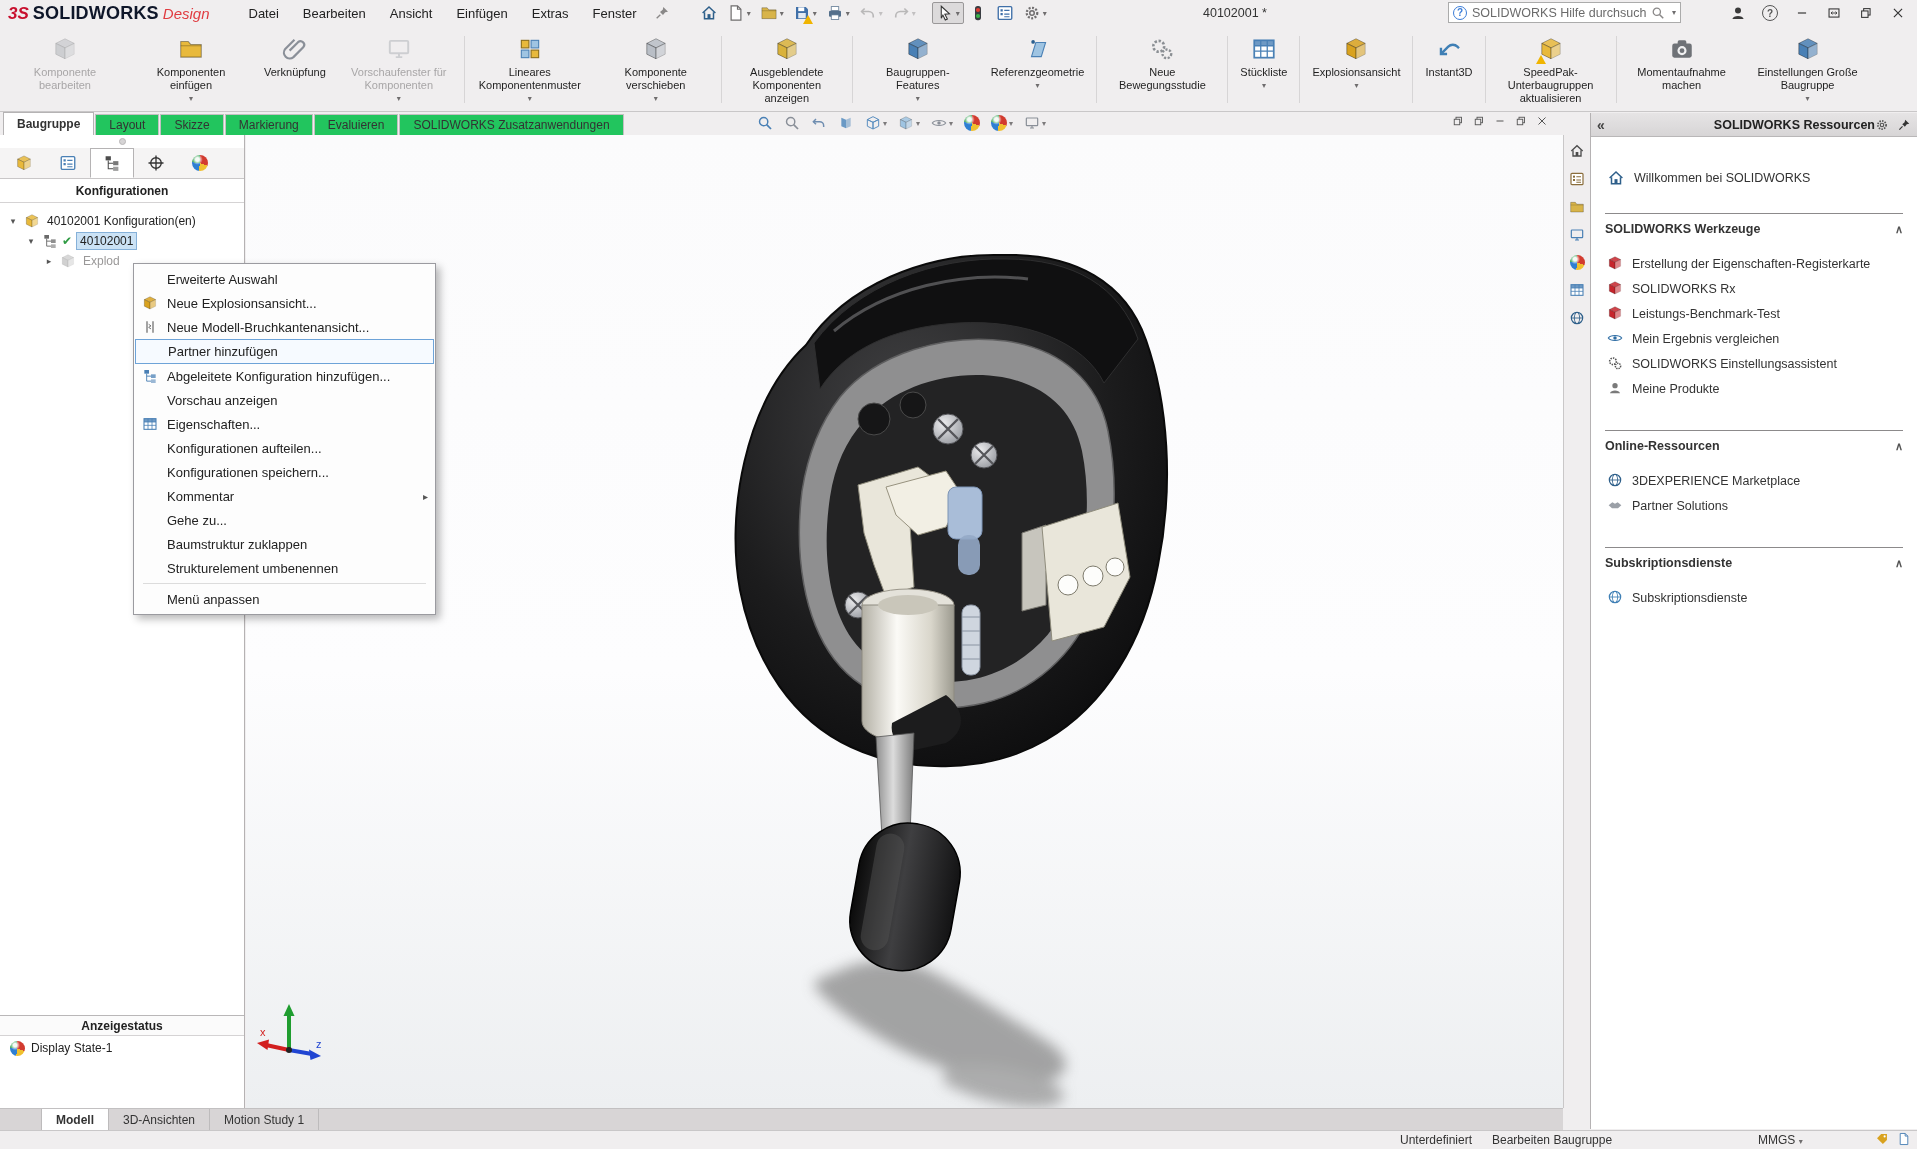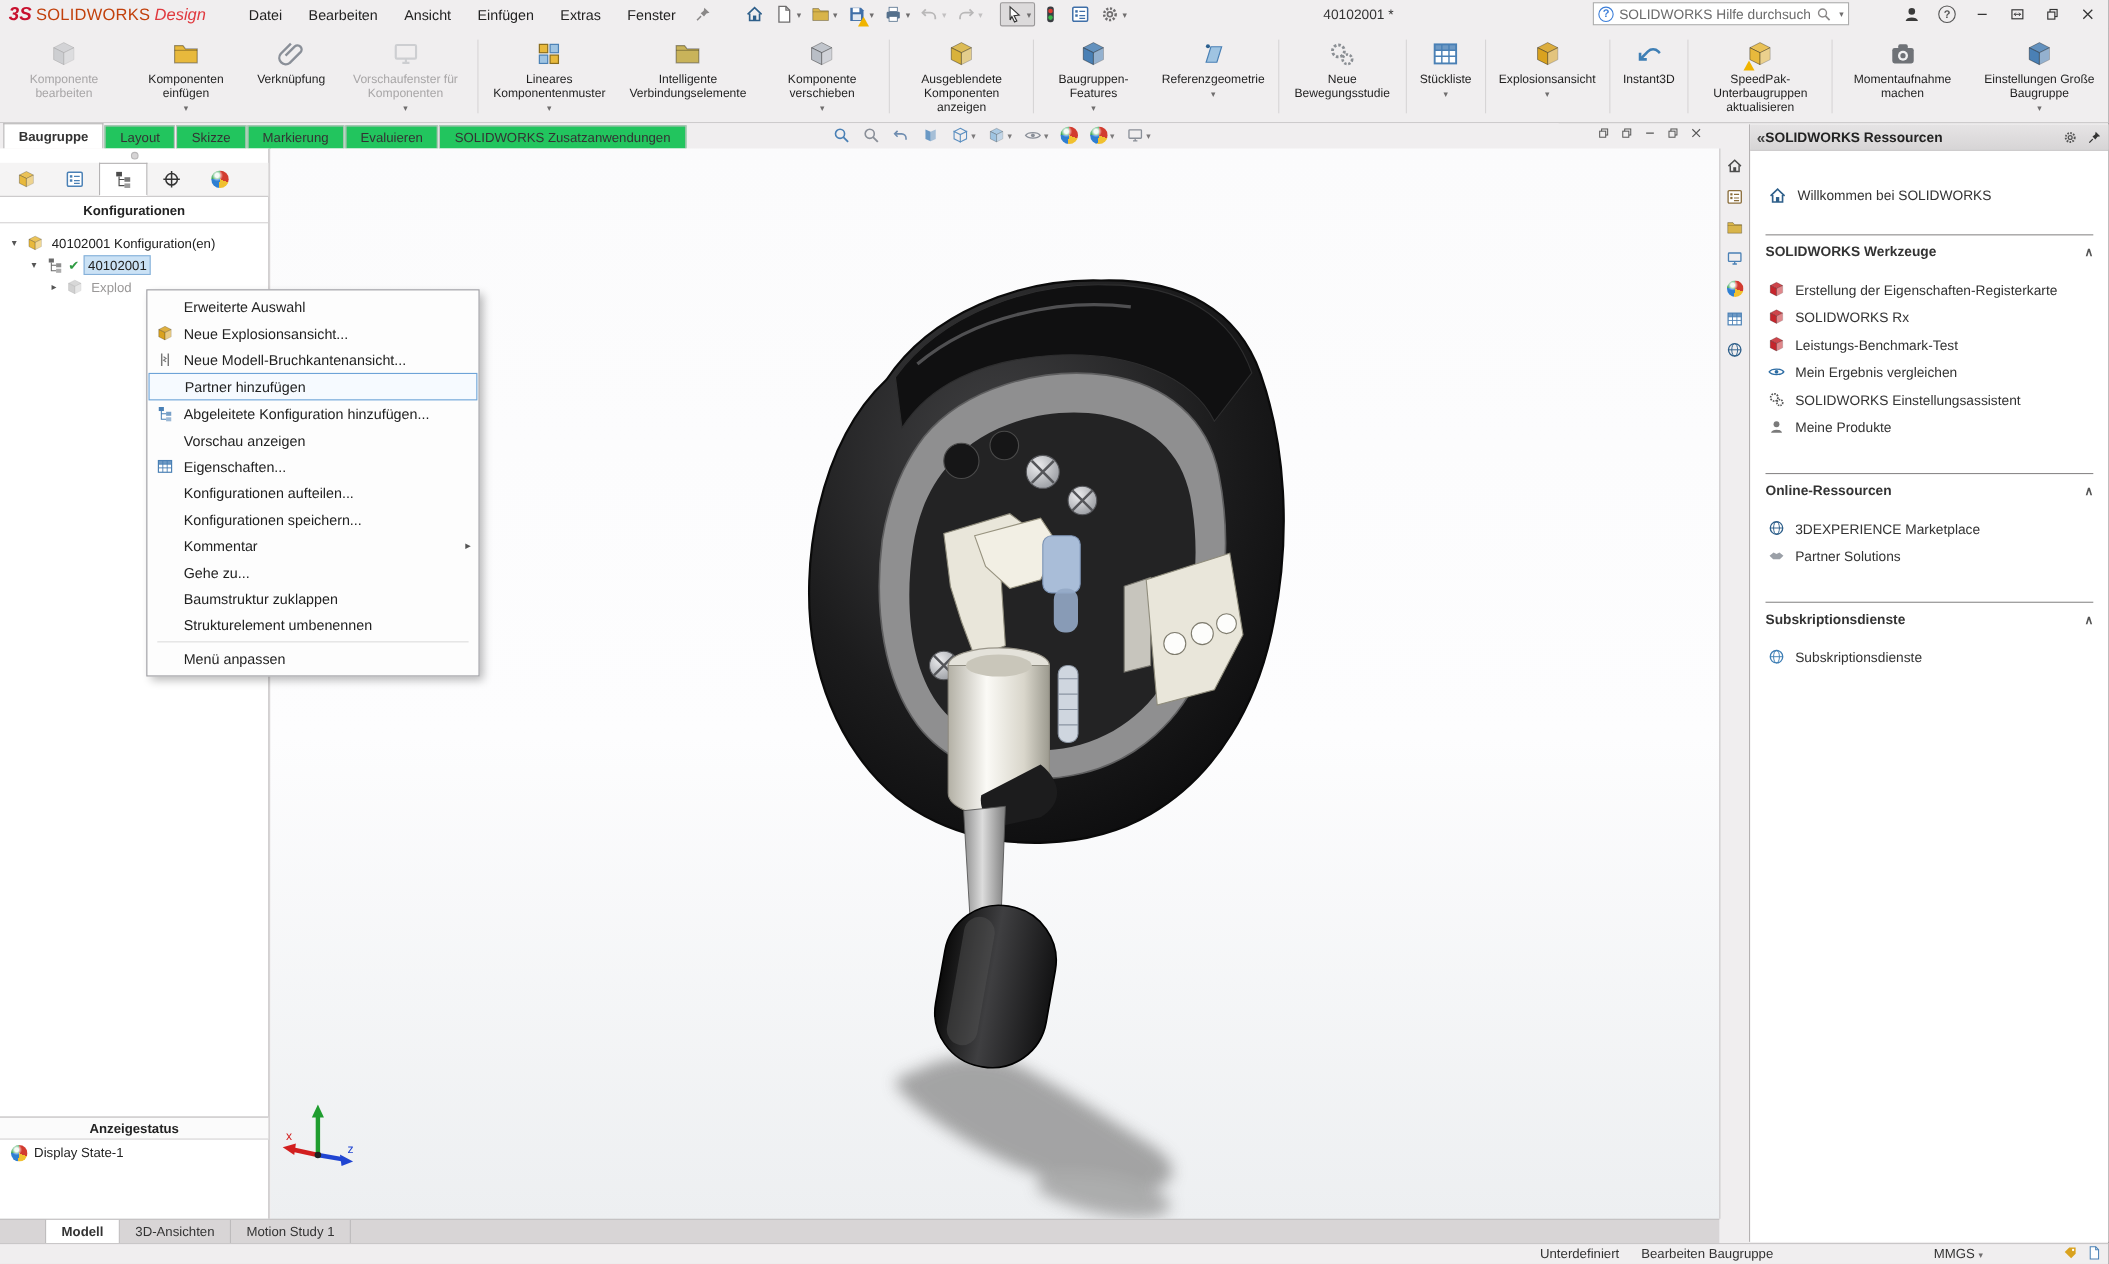--- a/index.html
+++ b/index.html
@@ -10,21 +10,21 @@
     -webkit-font-smoothing:antialiased;
   }
   svg.s12{width:12px;height:12px} svg.s14{width:14px;height:14px} svg.s16{width:16px;height:16px}
   svg.s18{width:18px;height:18px} svg.s26{width:26px;height:26px}
   .ic{display:inline-flex;align-items:center;justify-content:center;flex:none}
 
   
   .titlebar{position:absolute;left:0;top:0;width:1917px;height:26px;display:flex;align-items:center;padding-left:8px;background:#f0eeef;}
   .logo{display:flex;align-items:baseline;gap:4px;margin-right:28px;white-space:nowrap}
   .logo .mark{font-weight:bold;font-style:italic;font-size:17px;color:#c8102e}
-  .logo .nm{font-weight:normal;font-size:15px;color:#c2410c;letter-spacing:.2px}
+  .logo .nm{font-weight:bold;font-size:18px;color:#0f172a;letter-spacing:.2px}
   .logo .ed{font-style:italic;font-size:15px;color:#e03a3f}
   .menus{display:flex;align-items:center;gap:2px;font-size:13px}
   .menu-item{padding:3px 11px;cursor:default}
   .tb-pin{margin:0 10px 0 6px;color:#8a8888}
   .qa{display:flex;align-items:center;gap:1px;margin-left:16px}
   .qa-btn{display:flex;align-items:center;padding:2px 3px;border:1px solid transparent;border-radius:2px;height:22px}
   .qa-btn.pressed{background:#dcdadb;border-color:#9a9899}
   .qa-btn.dis{opacity:.35}
   .qa-caret{font-size:8px;color:#6f6d6e;margin-left:2px}
   .qa-sep{width:10px}
@@ -89,21 +89,21 @@
   .mi .mic{width:30px;display:flex;align-items:center;justify-content:center;flex:none}
   .mi .ml{flex:1;white-space:nowrap}
   .mi.hl{background:#f6faff;border:1px solid #6da3d8;height:25px}
   .mi .sub{color:#555;font-size:10px}
   .msep{height:1px;background:#dcdcdc;margin:3px 8px}
 
   
   .strip{position:absolute;left:1563px;top:135px;width:27px;height:973px;background:#f0eeef;border-left:1px solid #c9c7c8;z-index:2;display:flex;flex-direction:column;align-items:center;padding-top:8px;gap:12px}
   .taskpane{position:absolute;left:1590px;top:113px;width:327px;height:1016px;background:#fff;border-left:1px solid #b5b2b3;z-index:2}
   .tp-head{height:24px;background:linear-gradient(#e6e4e5,#d7d5d6);display:flex;align-items:center;padding:0 6px;border-bottom:1px solid #b9b7b8}
-  .tp-head .tt{flex:1;text-align:left;font-weight:bold;font-size:12.5px;color:#222}
+  .tp-head .tt{flex:1;text-align:right;font-weight:bold;font-size:12.5px;color:#222}
   .tp-collapse{font-size:14px;color:#444;font-weight:bold}
   .tp-body{padding:14px 14px 0 14px;font-size:12.5px;color:#333}
   .tp-welcome{display:flex;align-items:center;gap:9px;margin:18px 0 26px 2px}
   .tp-sec{border-top:1px solid #8c8a8b;padding-top:8px;margin-bottom:22px}
   .tp-sec-h{display:flex;align-items:center;font-weight:bold;margin-bottom:10px}
   .tp-sec-h .t{flex:1}
   .tp-row{display:flex;align-items:flex-end;gap:9px;height:25px;margin-left:2px}
   .caret-up{color:#555;font-size:11px}
 
   
@@ -457,28 +457,20 @@
       </div>
     <div class="rb-sep"></div>
     <div class="rb-btn">
         <span class="rb-ic ic">
           <svg class="s26">
             <use href="#sy-grid4"></use>
           </svg>
         </span>
         <span class="rb-lbl">Lineares Komponentenmuster</span>
         <span class="rb-caret">▾</span>
-      </div>
-    <div class="rb-btn">
-        <span class="rb-ic ic">
-          <svg class="s26" style="color:#c9b35a">
-            <use href="#sy-folder"></use>
-          </svg>
-        </span>
-        <span class="rb-lbl">Intelligente Verbindungselemente</span>
       </div>
     <div class="rb-btn">
         <span class="rb-ic ic">
           <svg class="s26" style="color:#b9bec6">
             <use href="#sy-cube"></use>
           </svg>
         </span>
         <span class="rb-lbl">Komponente verschieben</span>
         <span class="rb-caret">▾</span>
       </div>

